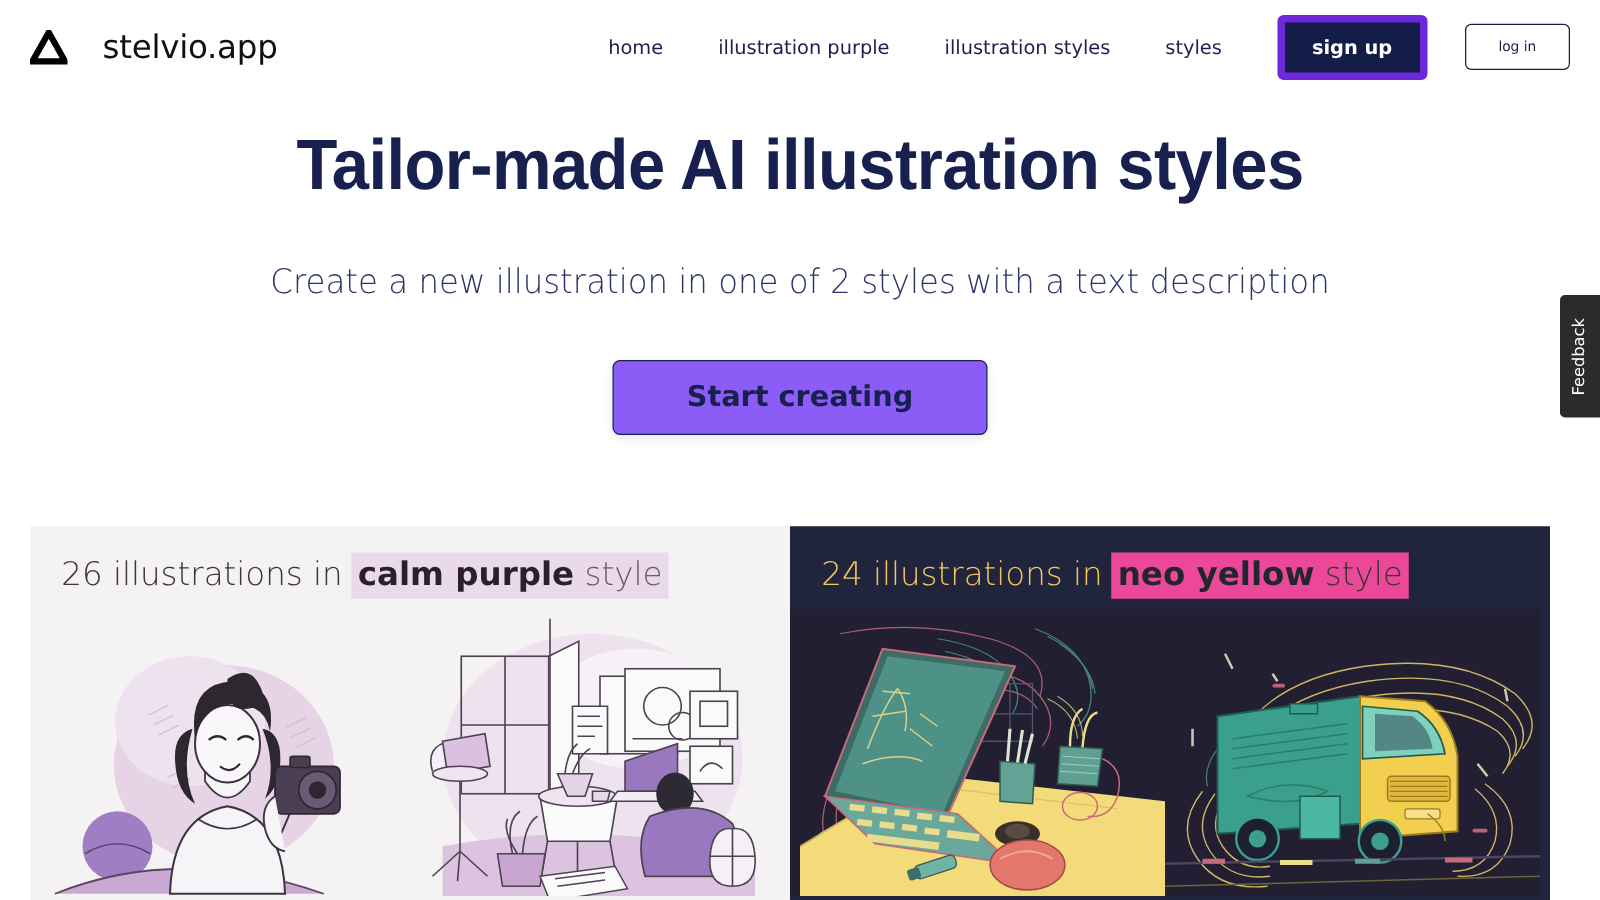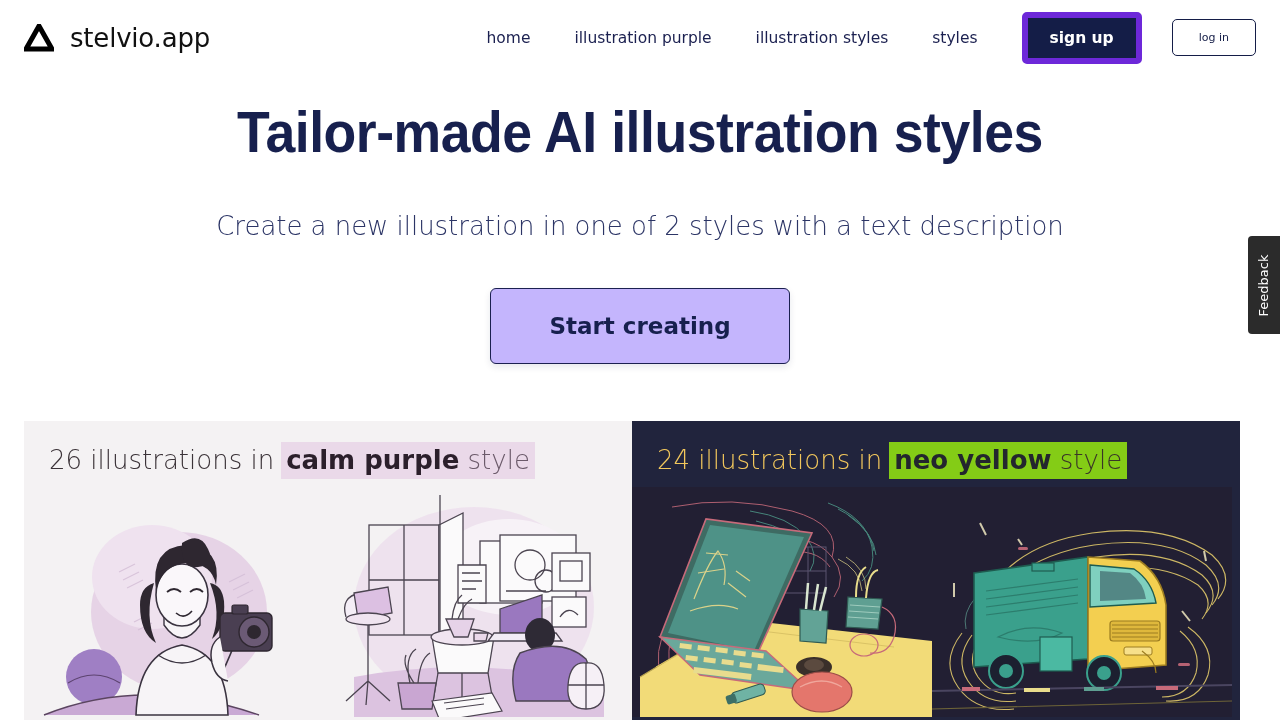--- a/index.html
+++ b/index.html
@@ -15,21 +15,21 @@
   .header {
     height: 75px;
     display: flex;
     align-items: center;
     padding: 0 24px 0 24px;
     position: relative;
   }
   .brand {
     display: flex;
     align-items: center;
-    gap: 16px;
+    gap: 28px;
   }
   .logo-mark { width: 30px; height: 28px; display: block; }
   .brand-name {
     font-size: 26px;
     color: #111111;
     letter-spacing: -0.2px;
     font-family: "DejaVu Sans", sans-serif;
     font-weight: 400;
   }
   .nav {
@@ -85,22 +85,22 @@
     margin-top: 47px;
     font-size: 27px;
     color: #2c3566;
     font-weight: 300;
     font-family: "DejaVu Sans", sans-serif;
     transform: scaleX(0.96);
   }
   .cta-wrap { margin-top: 47px; display: flex; justify-content: center; }
   .btn-start {
     width: 300px;
-    height: 76px;
-    background: #c4b5fd;
+    height: 60px;
+    background: #8b5cf6;
     border: 1px solid #1b2050;
     border-radius: 6px;
     color: #17204e;
     font-size: 23px;
     font-weight: bold;
     cursor: pointer;
     box-shadow: 0 3px 7px rgba(20,29,71,0.10);
     font-family: "DejaVu Sans", sans-serif;
   }
 
@@ -128,21 +128,21 @@
     white-space: nowrap;
     font-family: "DejaVu Sans", sans-serif;
   }
   .card-light .card-heading { color: #3b3338; }
   .card-dark  .card-heading { color: #f2c75c; }
   .hl {
     padding: 3px 5px 4px 5px;
     margin-left: 7px;
   }
   .card-light .hl { background: #ead9e9; color: #6b5a6a; }
-  .card-dark  .hl { background: #84cc16; color: #3a3528; }
+  .card-dark  .hl { background: #ec4899; color: #3a3528; }
   .hl b { font-weight: bold; }
   .card-light .hl b { color: #2b1f2b; }
   .card-dark  .hl b { color: #23262e; }
 
   .thumbs { display: flex; margin-top: 12px; }
   .thumb { position: relative; overflow: hidden; }
   .thumb svg { display: block; }
 
   
   .feedback {

